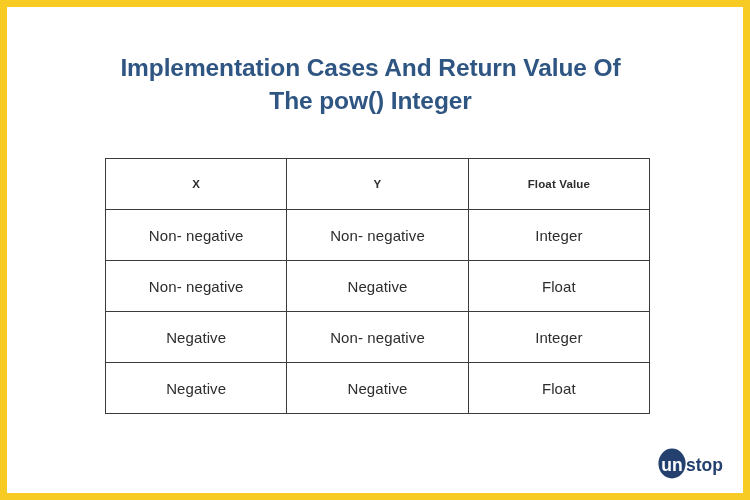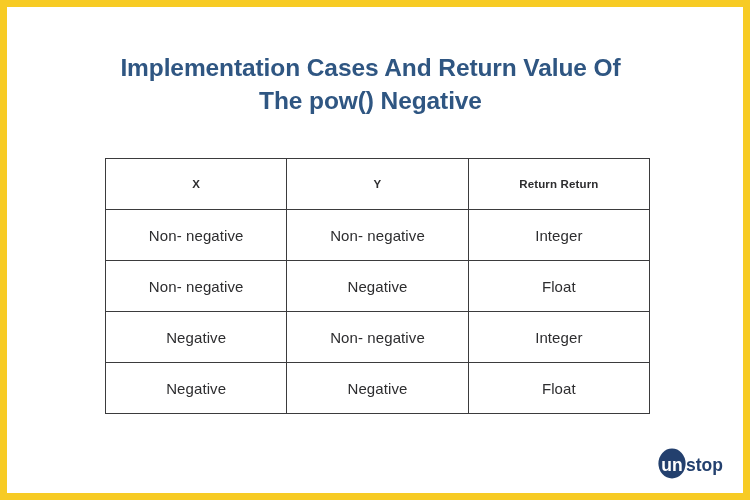--- a/index.html
+++ b/index.html
@@ -87,30 +87,30 @@
     display: block;
   }
 </style>
 </head>
 <body>
 
 <div id="slide">
 
   <div id="title">
     <span class="tline">Implementation Cases And Return Value Of</span>
-    <span class="tline">The pow() Negative</span>
+    <span class="tline">The pow() Integer</span>
   </div>
 
   <div id="table-wrap">
     <table class="data-table">
       <thead>
         <tr>
           <th>X</th>
           <th>Y</th>
-          <th>Return Return</th>
+          <th>Float Value</th>
         </tr>
       </thead>
       <tbody>
         <tr>
           <td>Non- negative</td>
           <td>Non- negative</td>
           <td>Integer</td>
         </tr>
         <tr>
           <td>Non- negative</td>

